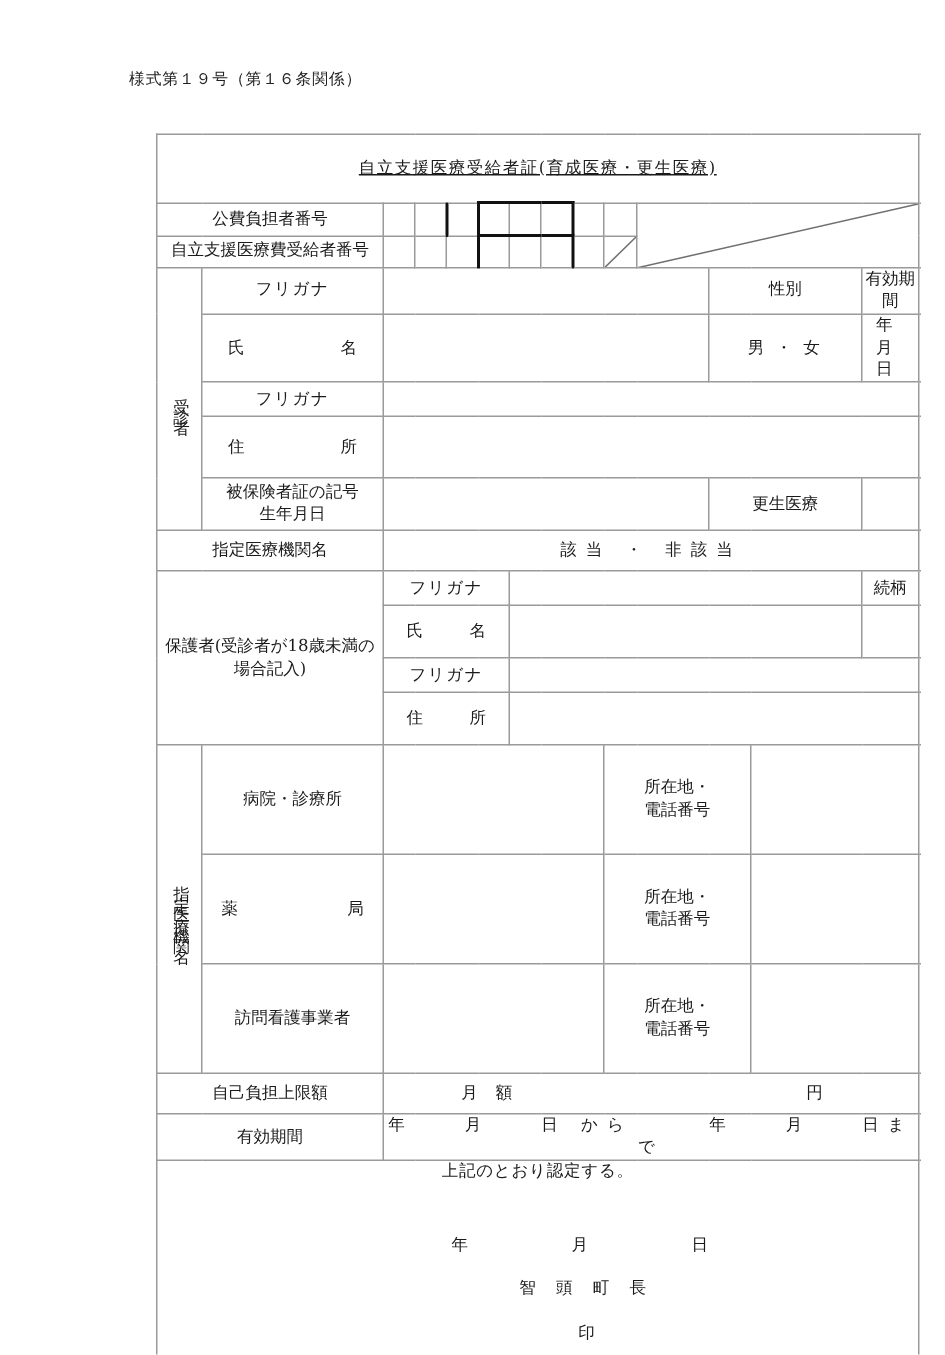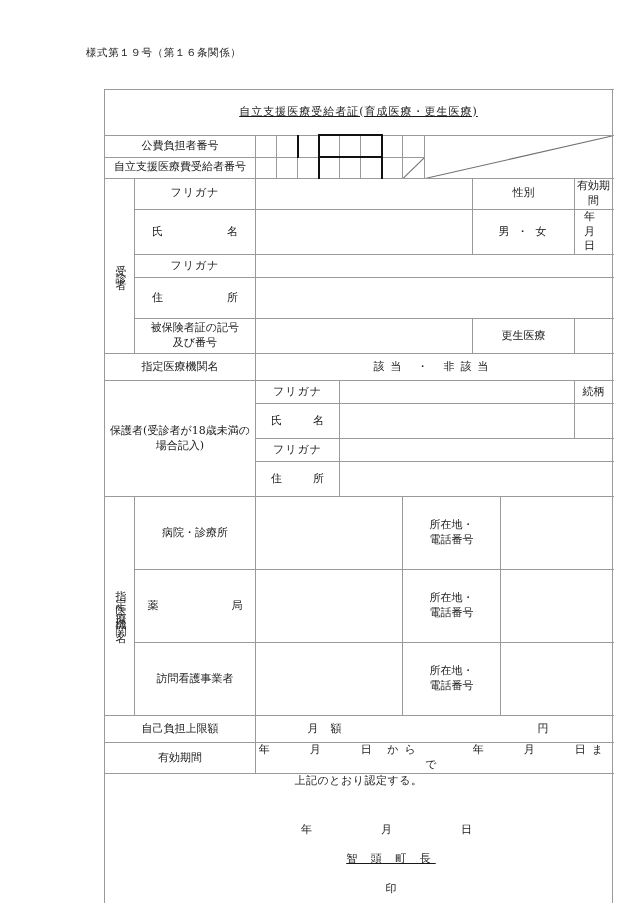--- a/index.html
+++ b/index.html
@@ -133,21 +133,21 @@
     font-size: 11.5px;
   }
   .footer-line1 { letter-spacing: 0.5px; }
   .footer-line2 {
     margin-top: 19px;
     padding-left: 30px;
     letter-spacing: 0;
     white-space: pre;
   }
   .footer-date { letter-spacing: 9px; }
-  .footer-mayor { letter-spacing: 5px; text-decoration: underline; }
+  .footer-mayor { letter-spacing: 5px; }
 
   .spread { letter-spacing: 6px; }
   .spread-lg { letter-spacing: 12px; }
 </style>
 </head>
 <body>
 
 <div class="page">
 
   <div class="form-number">様式第１９号（第１６条関係）</div>
@@ -232,21 +232,21 @@
     </tr>
 
     <tr>
       <td class="row-h40 lbl lbl-sp2">住　　所</td>
       <td class="row-h40" colspan="13"></td>
     </tr>
 
     <tr>
       <td class="row-h34 two-line">
         <span>被保険者証の記号</span><br>
-        <span>及び番号</span>
+        <span>生年月日</span>
       </td>
       <td class="row-h34" colspan="9"></td>
       <td class="row-h34" colspan="2">更生医療</td>
       <td class="row-h34" colspan="2"></td>
     </tr>
 
     <tr>
       <td class="row-h26 lbl" colspan="2">指定医療機関名</td>
       <td class="row-h26 spread" colspan="13">該当 ・ 非該当</td>
     </tr>

